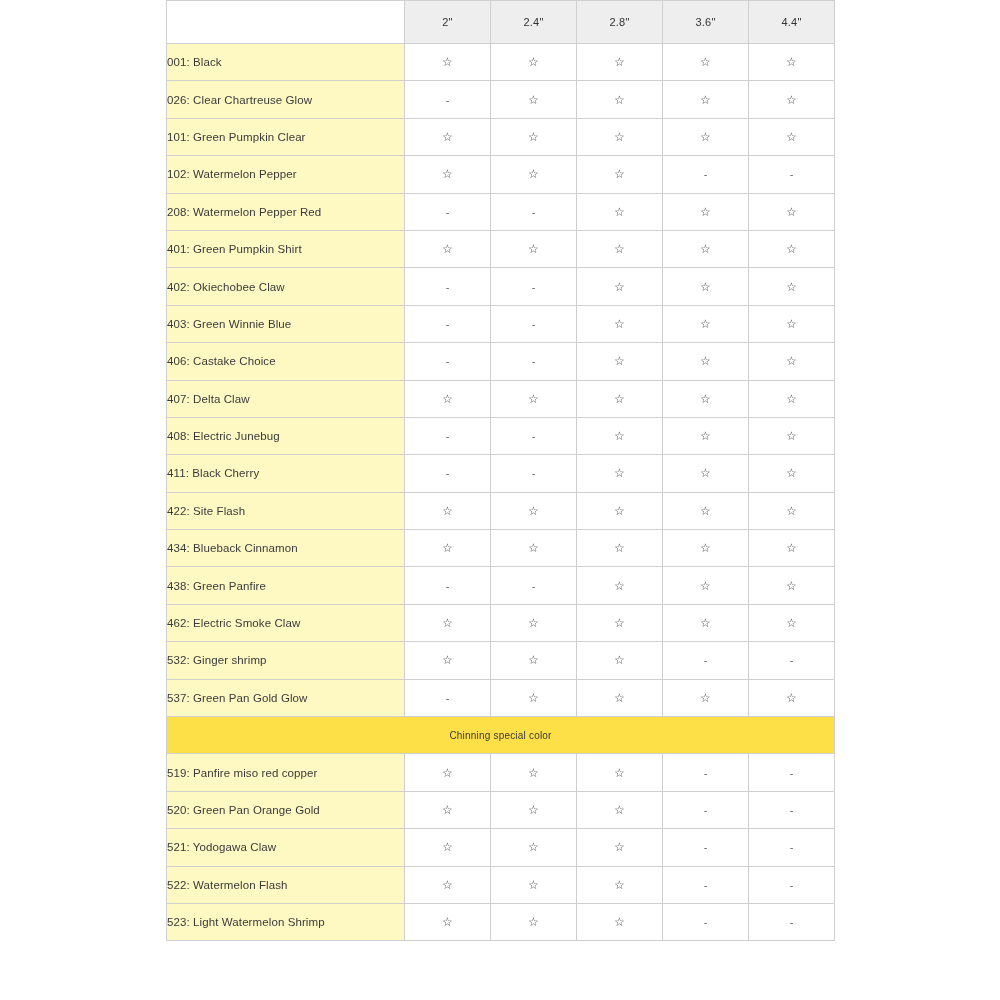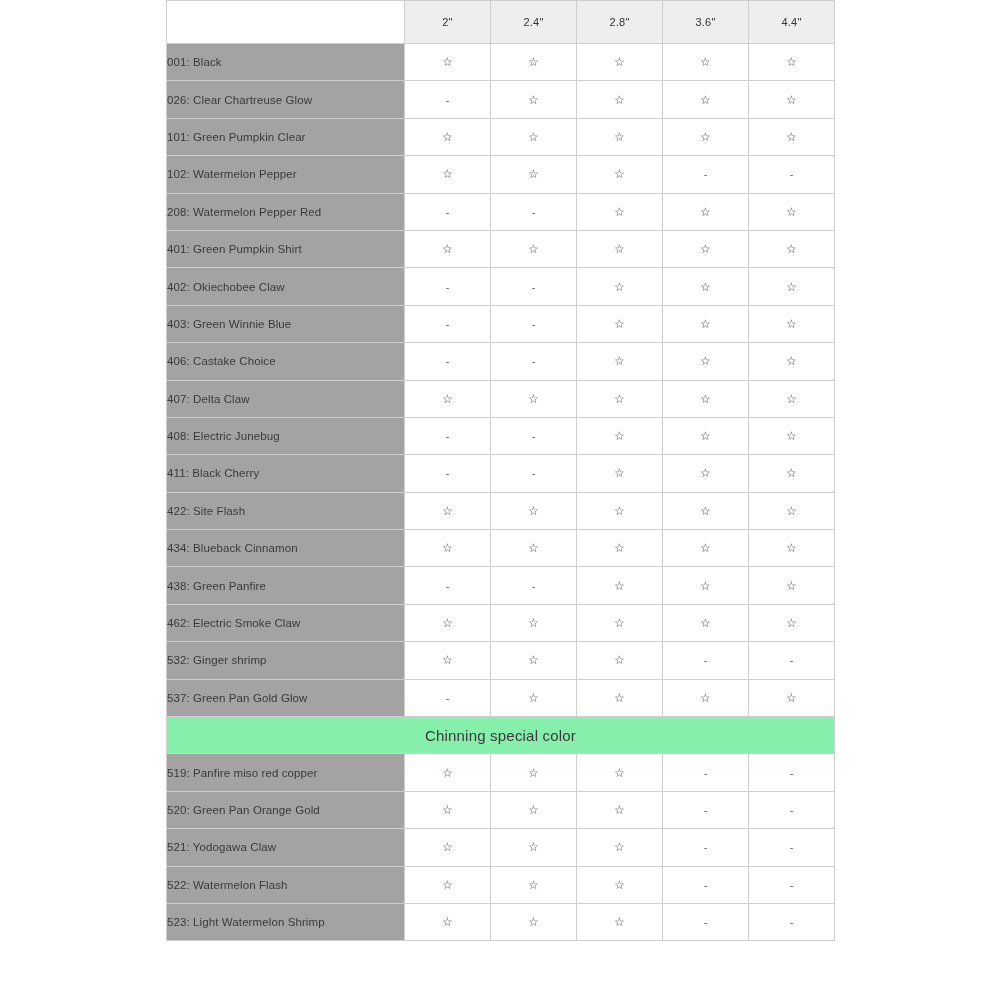--- a/index.html
+++ b/index.html
@@ -48,39 +48,39 @@
   thead th.name-head {
     background: #ffffff;
     border-top-color: #cfcfcf;
   }
   tbody td {
     height: 36.4px;
     font-size: 11.5px;
     color: #3a3a3a;
   }
   td.name-cell {
-    background: #a3a3a3;
+    background: #fef9c3;
     padding-left: 10px;
     text-align: left;
     letter-spacing: 0.1px;
   }
   td.mark-cell {
     background: #ffffff;
     text-align: center;
     color: #4a4a4a;
     font-size: 12px;
   }
   td.mark-cell.dash {
     color: #666666;
     font-size: 11px;
   }
   tr.section-row td {
-    background: #86efac;
+    background: #fde047;
     text-align: center;
-    font-size: 15px;
+    font-size: 10px;
     color: #3a3a3a;
     height: 36.4px;
     letter-spacing: 0.2px;
   }
 </style>
 </head>
 <body>
 
 <div id="page">
   <table class="color-table">

